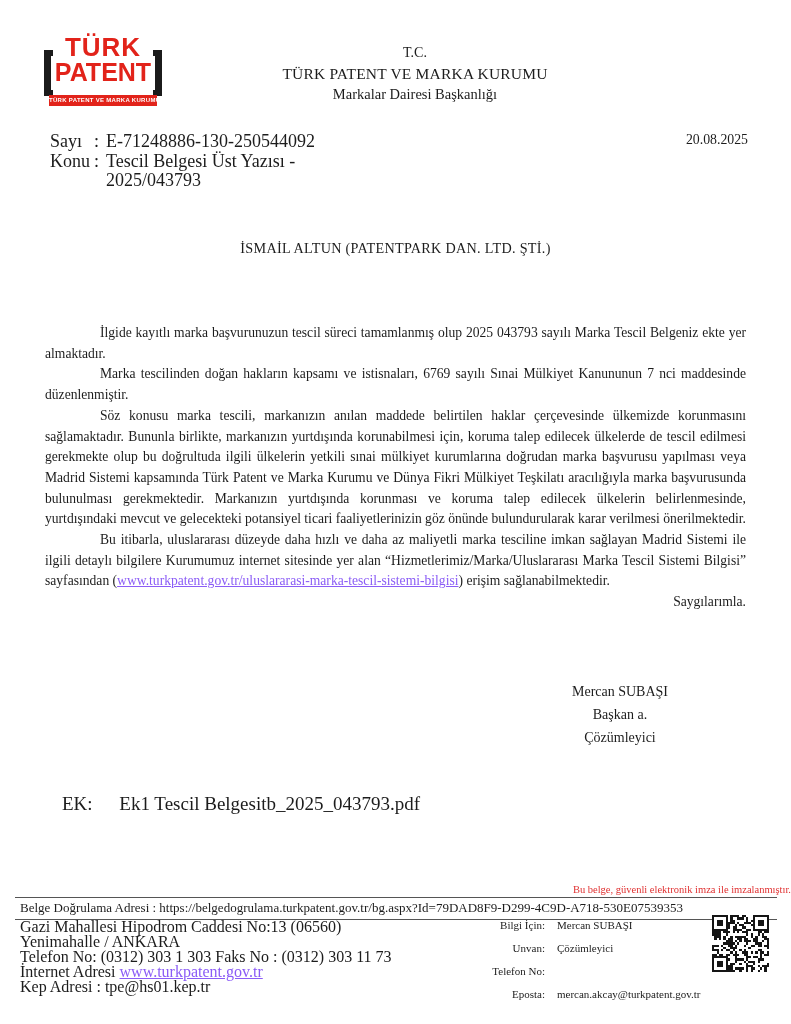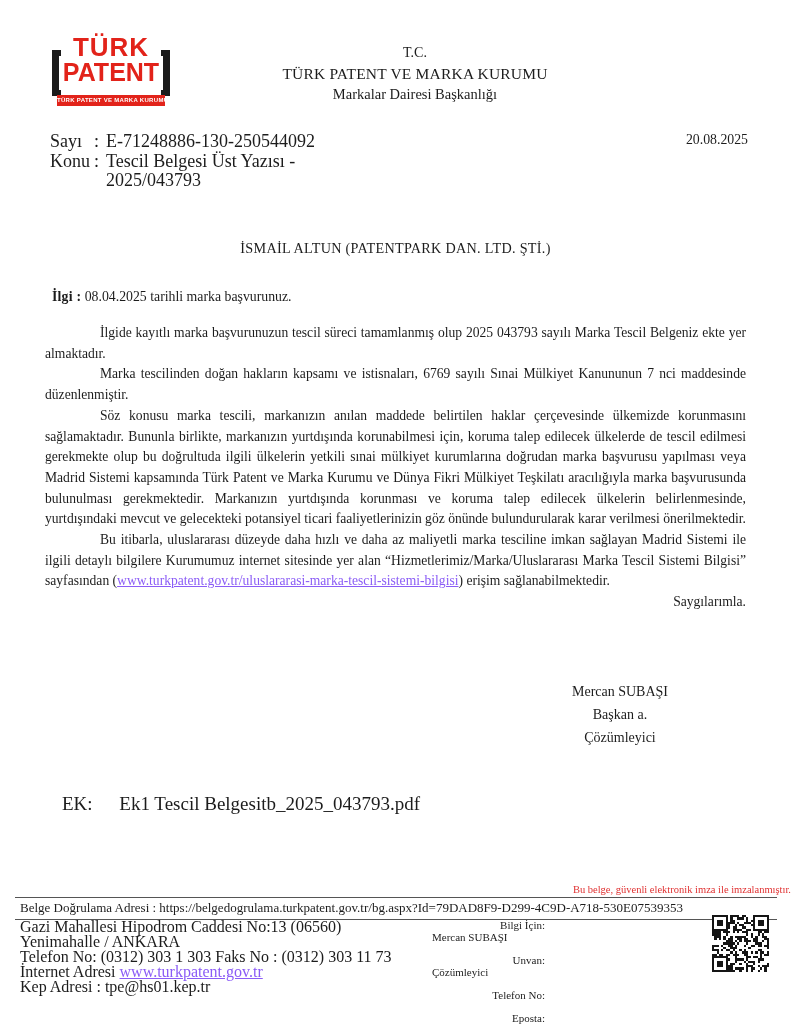--- a/index.html
+++ b/index.html
@@ -10,21 +10,21 @@
     height: 1024px;
     margin: 0 auto;
     background: #ffffff;
     font-family: "Liberation Serif", serif;
     color: #1c1c1c;
     overflow: hidden;
   }
 
   
   .logo {
-    position: absolute; left: 52px; top: 34px;
+    position: absolute; left: 44px; top: 34px;
     width: 118px; height: 74px;
     font-family: "Liberation Sans", sans-serif;
   }
   .bracket { position: absolute; top: 16px; height: 46px; width: 9px; }
   .bracket.left  { left: 0;  border-left: 7px solid #1b1b1b;  border-top: 6px solid #1b1b1b; border-bottom: 6px solid #1b1b1b; }
   .bracket.right { right: 0; border-right: 7px solid #1b1b1b; border-top: 6px solid #1b1b1b; border-bottom: 6px solid #1b1b1b; }
   .logo-text { position: absolute; left: 9px; right: 9px; top: 0; text-align: center; color: #e2231a; font-weight: bold; }
   .logo-text .l1 { font-size: 26px; line-height: 26px; letter-spacing: 1px; }
   .logo-text .l2 { font-size: 25px; line-height: 24px; letter-spacing: 0px; }
   .logo-bar {
@@ -79,21 +79,21 @@
     position: absolute; left: 0; right: 0; top: 884px; text-align: right;
     color: #e03131; font-size: 10.5px;
   }
   .verify-bar {
     position: absolute; left: 15px; right: 14px; top: 897px;
     border-top: 1.5px solid #555; border-bottom: 1.5px solid #555;
     font-size: 13px; padding: 2px 5px 3px 5px;
   }
   .footer-left { position: absolute; left: 20px; top: 919px; font-size: 16px; line-height: 15px; }
   .footer-contact { position: absolute; left: 420px; top: 919px; width: 290px; font-size: 11px; }
-  .contact-row { display: flex; margin-bottom: 8px; flex-direction: column; }
+  .contact-row { display: flex; margin-bottom: 8px; }
   .contact-row .c-label { width: 125px; text-align: right; }
   .contact-row .c-value { margin-left: 12px; }
   .contact-row.gap { margin-bottom: 11px; }
   .qr-code {
     position: absolute; left: 712px; top: 915px; width: 57px; height: 57px;
     display: grid; grid-template-columns: repeat(25, 1fr); grid-auto-rows: 1fr;
     background: #fff;
   }
   .qr-code .m { background: #151515; }
 </style>
@@ -131,24 +131,20 @@
       <span class="meta-value">
         <span>Tescil Belgesi Üst Yazısı -</span><br>
         <span>2025/043793</span>
       </span>
     </div>
   </div>
   <div class="doc-date">20.08.2025</div>
 
   <div class="recipient">İSMAİL ALTUN (PATENTPARK DAN. LTD. ŞTİ.)</div>
 
-  <div class="ilgi">
-    <b>İlgi :</b>
-    <span>08.04.2025 tarihli marka başvurunuz.</span>
-  </div>
 
   <div class="body-text">
     <p>İlgide kayıtlı marka başvurunuzun tescil süreci tamamlanmış olup 2025 043793 sayılı Marka Tescil Belgeniz ekte yer almaktadır.</p>
     <p>Marka tescilinden doğan hakların kapsamı ve istisnaları, 6769 sayılı Sınai Mülkiyet Kanununun 7 nci maddesinde düzenlenmiştir.</p>
     <p>Söz konusu marka tescili, markanızın anılan maddede belirtilen haklar çerçevesinde ülkemizde korunmasını sağlamaktadır. Bununla birlikte, markanızın yurtdışında korunabilmesi için, koruma talep edilecek ülkelerde de tescil edilmesi gerekmekte olup bu doğrultuda ilgili ülkelerin yetkili sınai mülkiyet kurumlarına doğrudan marka başvurusu yapılması veya Madrid Sistemi kapsamında Türk Patent ve Marka Kurumu ve Dünya Fikri Mülkiyet Teşkilatı aracılığıyla marka başvurusunda bulunulması gerekmektedir. Markanızın yurtdışında korunması ve koruma talep edilecek ülkelerin belirlenmesinde, yurtdışındaki mevcut ve gelecekteki potansiyel ticari faaliyetlerinizin göz önünde bulundurularak karar verilmesi önerilmektedir.</p>
     <p><span>Bu itibarla, uluslararası düzeyde daha hızlı ve daha az maliyetli marka tesciline imkan sağlayan Madrid Sistemi ile ilgili detaylı bilgilere Kurumumuz internet sitesinde yer alan “Hizmetlerimiz/Marka/Uluslararası Marka Tescil Sistemi Bilgisi” sayfasından (</span><a class="doc-link" href="#">www.turkpatent.gov.tr/uluslararasi-marka-tescil-sistemi-bilgisi</a><span>) erişim sağlanabilmektedir.</span></p>
     <p class="closing">Saygılarımla.</p>
   </div>
 
   <div class="signature">

